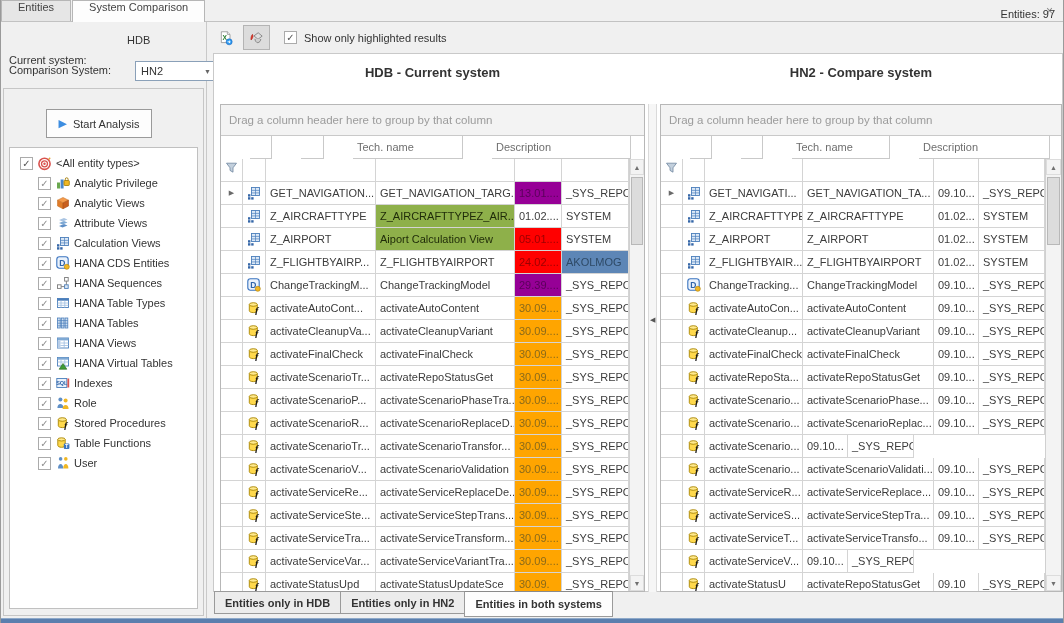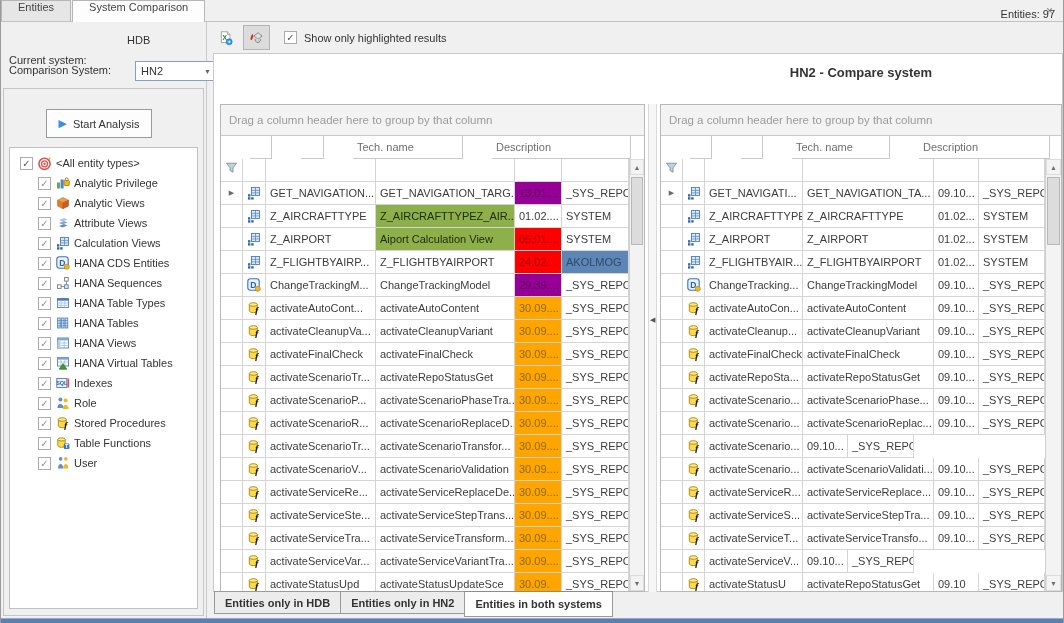--- a/index.html
+++ b/index.html
@@ -358,20 +358,21 @@
         </span>
     </div>
     <div id="show-only-wrap">
       <span class="cb dark">✓</span>
       <span>Show only highlighted results</span>
     </div>
   </div>
   <span id="entities-count">Entities: 97</span>
 
   <div id="content">
+    <div class="panel-title" id="title-left">HDB -  Current system</div>
     <div class="panel-title" id="title-right">HN2 -  Compare system</div>
     <div class="grid" id="grid-left">
         <div class="group-strip">Drag a column header here to group by that column</div>
         <div class="grow hdr">
           <div class="gcell c-ind"></div>
           <div class="gcell c-icon"></div>
           <div class="gcell c-tech">Tech. name</div>
           <div class="gcell c-desc">Description</div>
           <div class="gcell c-date">Last ch...</div>
           <div class="gcell c-user">Last change...</div>

